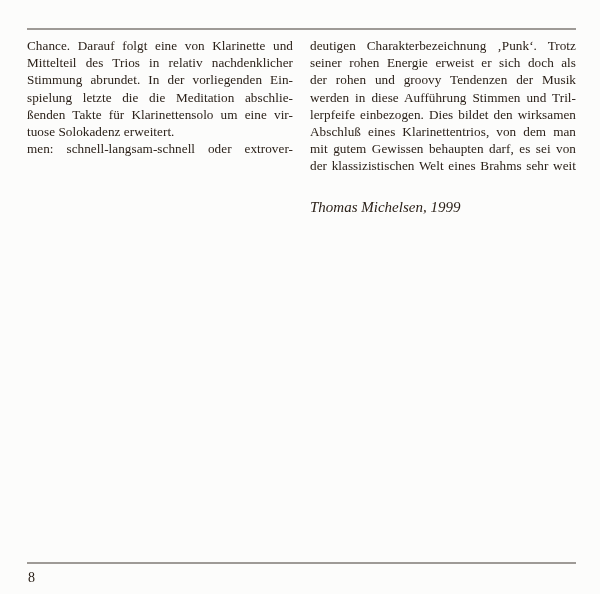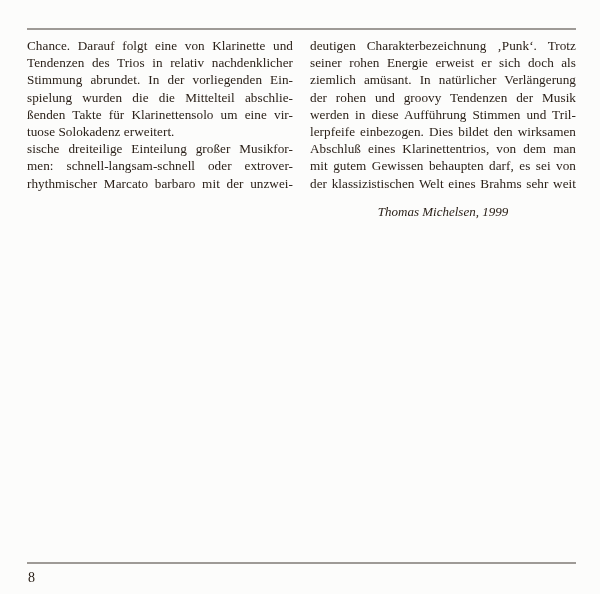--- a/index.html
+++ b/index.html
@@ -47,60 +47,57 @@
   .line.just { text-align: justify; }
   .line.just::after {
     content: "";
     display: inline-block;
     width: 100%;
     height: 0;
   }
   .line.indent { text-indent: 14px; }
   .it { }
   .attribution {
-    margin-top: 11px;
-    font-size: 13px;
+    margin-top: 24px;
+    font-size: 15px;
     line-height: 17.2px;
     font-style: italic;
-    text-align: center;
+    text-align: left;
   }
   .page-number {
     position: absolute;
     left: 28px;
     top: 570px;
     font-size: 14px;
     line-height: 16px;
   }
 </style>
 </head>
 <body>
 
 <div class="page" style="background: rgb(252, 252, 251); color: rgb(43, 33, 25);">
 
   <div class="rule rule-top" style="background: rgb(158, 154, 150);"></div>
 
   <div class="columns">
     <div class="col">
       <div id="left-lines">
           <div class="line just"><span>Chance. Darauf folgt eine von Klarinette und</span></div>
-          <div class="line just"><span>Tendenzen des Trios in relativ nachdenklicher</span></div>
+          <div class="line just"><span>Mittelteil des Trios in relativ nachdenklicher</span></div>
           <div class="line just"><span>Stimmung abrundet. In der vorliegenden Ein-</span></div>
-          <div class="line just"><span>spielung wurden die die Mittelteil abschlie-</span></div>
+          <div class="line just"><span>spielung letzte die die Meditation abschlie-</span></div>
           <div class="line just"><span>ßenden Takte für Klarinettensolo um eine vir-</span></div>
           <div class="line"><span>tuose Solokadenz erweitert.</span></div>
-          <div class="line just"><span>sische dreiteilige Einteilung großer Musikfor-</span></div>
           <div class="line just"><span>men: schnell-langsam-schnell oder extrover-</span></div>
-          <div class="line just"><span>rhythmischer </span><span class="it">Marcato barbaro</span><span> mit der unzwei-</span></div>
         </div>
     </div>
     <div class="col">
       <div id="right-lines">
           <div class="line just"><span>deutigen Charakterbezeichnung ‚Punk‘. Trotz</span></div>
           <div class="line just"><span>seiner rohen Energie erweist er sich doch als</span></div>
-          <div class="line just"><span>ziemlich amüsant. In natürlicher Verlängerung</span></div>
           <div class="line just"><span>der rohen und </span><span class="it">groovy</span><span> Tendenzen der Musik</span></div>
           <div class="line just"><span>werden in diese Aufführung Stimmen und Tril-</span></div>
           <div class="line just"><span>lerpfeife einbezogen. Dies bildet den wirksamen</span></div>
           <div class="line just"><span>Abschluß eines Klarinettentrios, von dem man</span></div>
           <div class="line just"><span>mit gutem Gewissen behaupten darf, es sei von</span></div>
           <div class="line just"><span>der klassizistischen Welt eines Brahms sehr weit</span></div>
         </div>
       <div class="attribution">Thomas Michelsen, 1999</div>
     </div>
   </div>

